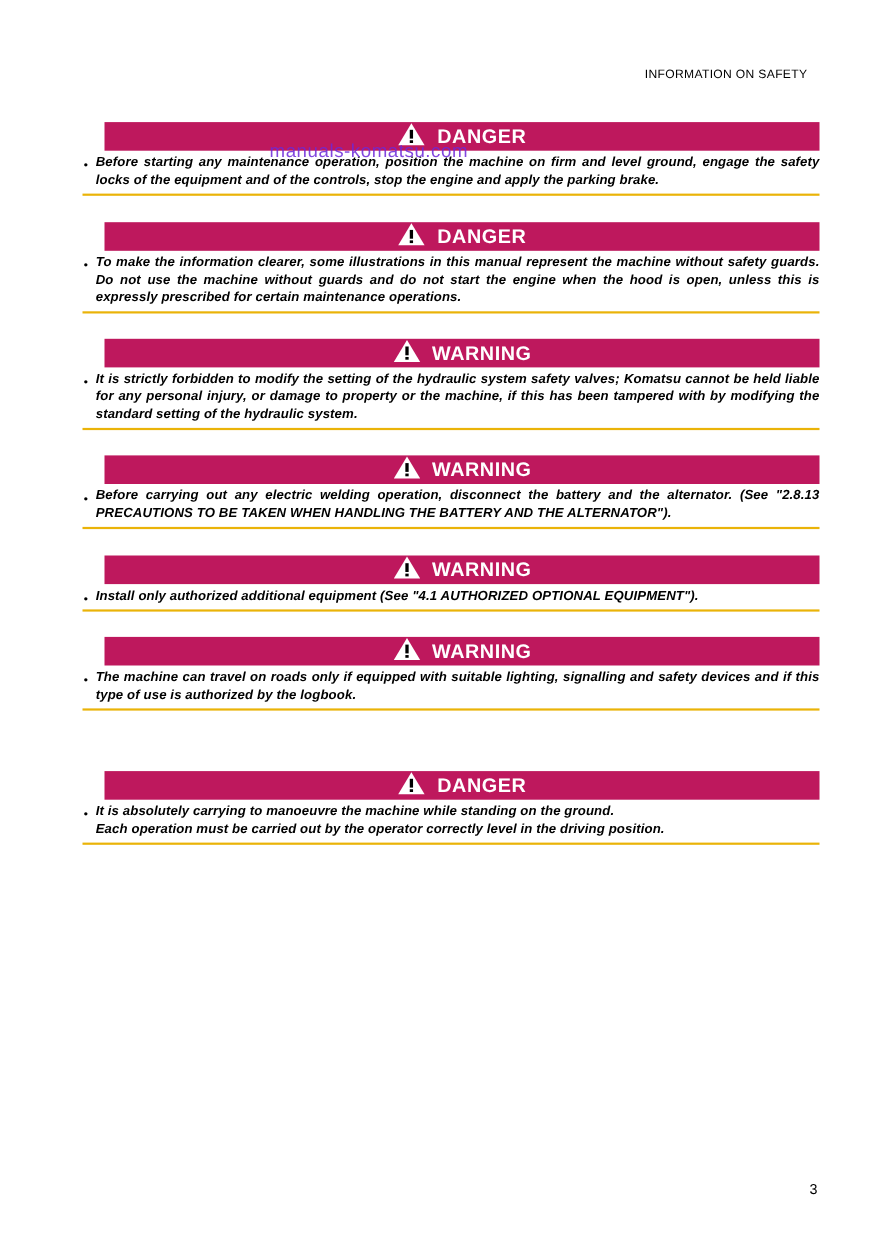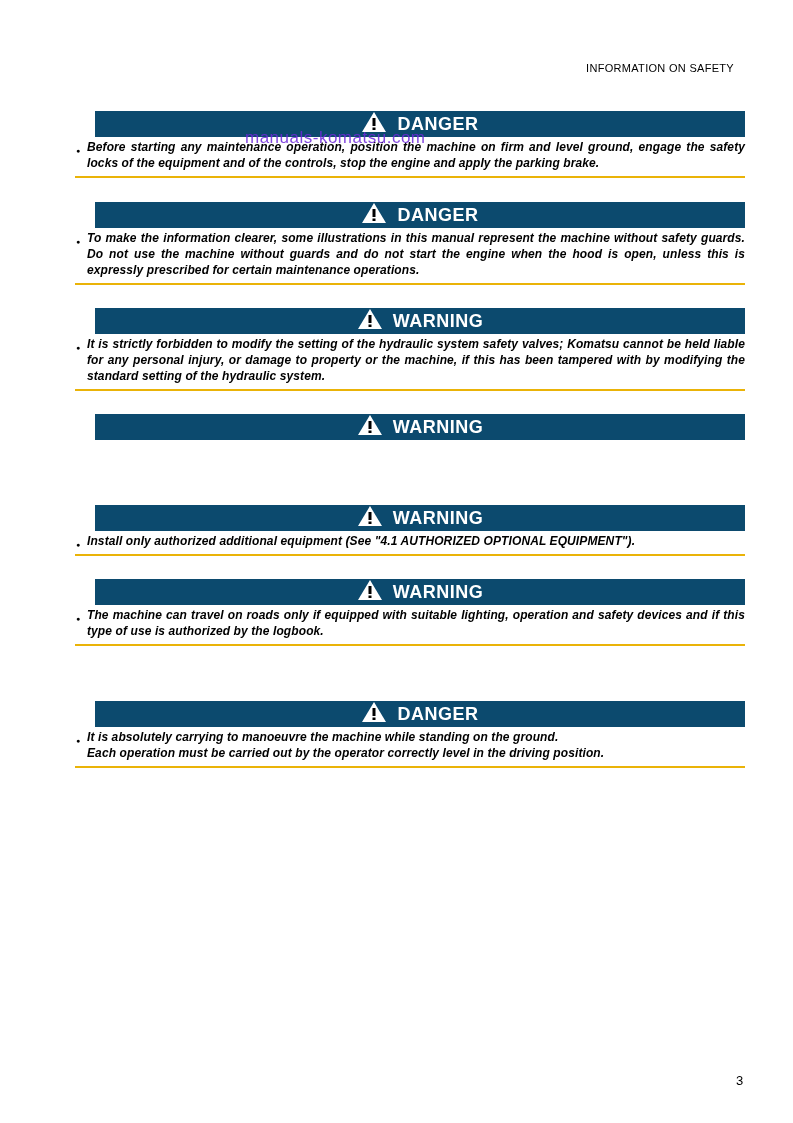--- a/index.html
+++ b/index.html
@@ -2,21 +2,21 @@
 <html><head>
 <meta charset="utf-8">
 <style>
   html, body { margin:0; padding:0; background:#fff; }
   body { width:793px; height:1123px; position:relative; overflow:hidden;
          font-family:"Liberation Sans", sans-serif; color:#000; }
   .header { position:absolute; top:62px; right:59px; font-size:11px; letter-spacing:0.3px; }
   .watermark { position:absolute; top:128px; left:245px; font-size:17px; color:#6d28d9;
                opacity:0.85; letter-spacing:0.5px; pointer-events:none; }
   .block { position:absolute; left:75px; width:670px; }
-  .banner { background:#0c4a6e; color:#fff; height:26px; display:flex; align-items:center;
+  .banner { background:#be185d; color:#fff; height:26px; display:flex; align-items:center;
             justify-content:center; font-weight:bold; font-size:18px; letter-spacing:0.5px;margin-left:20px; }
   .banner svg { width:26px; height:22px; margin-right:10px; }
   .body { font-size:12px; font-weight:bold; line-height:16px; padding:2px 0 5px 12px;
           position:relative; text-align:justify; border-bottom:2px solid #eab308; letter-spacing:0.1px;font-style:italic; }
   .body .bullet { position:absolute; left:1px; top:2px; font-size:11px; }
   .body p { margin:0; }
   .pagenum { position:absolute; top:1073px; left:736px; font-size:13px; }
 </style>
 </head>
 <body>
@@ -68,20 +68,24 @@
     </div>
     <div class="block" style="top: 414px;">
       <div class="banner">
         <span><svg viewBox="0 0 26 22">
             <polygon points="13,1 25,21 1,21" fill="#fff"></polygon>
             <rect x="11.5" y="7" width="3" height="8" fill="#000"></rect>
             <rect x="11.5" y="16.5" width="3" height="2.5" fill="#000"></rect>
           </svg></span>
         <span>WARNING</span>
       </div>
+      <div class="body">
+        <span class="bullet" style="font-size: 7px; top: 6px;">●</span>
+        <p>Before carrying out any electric welding operation, disconnect the battery and the alternator. (See "2.8.13 PRECAUTIONS TO BE TAKEN WHEN HANDLING THE BATTERY AND THE ALTERNATOR").</p>
+      </div>
     </div>
     <div class="block" style="top: 505px;">
       <div class="banner">
         <span><svg viewBox="0 0 26 22">
             <polygon points="13,1 25,21 1,21" fill="#fff"></polygon>
             <rect x="11.5" y="7" width="3" height="8" fill="#000"></rect>
             <rect x="11.5" y="16.5" width="3" height="2.5" fill="#000"></rect>
           </svg></span>
         <span>WARNING</span>
       </div>
@@ -94,21 +98,21 @@
       <div class="banner">
         <span><svg viewBox="0 0 26 22">
             <polygon points="13,1 25,21 1,21" fill="#fff"></polygon>
             <rect x="11.5" y="7" width="3" height="8" fill="#000"></rect>
             <rect x="11.5" y="16.5" width="3" height="2.5" fill="#000"></rect>
           </svg></span>
         <span>WARNING</span>
       </div>
       <div class="body">
         <span class="bullet" style="font-size: 7px; top: 6px;">●</span>
-        <p>The machine can travel on roads only if equipped with suitable lighting, operation and safety devices and if this type of use is authorized by the logbook.</p>
+        <p>The machine can travel on roads only if equipped with suitable lighting, signalling and safety devices and if this type of use is authorized by the logbook.</p>
       </div>
     </div>
     <div class="block" style="top: 701px;">
       <div class="banner">
         <span><svg viewBox="0 0 26 22">
             <polygon points="13,1 25,21 1,21" fill="#fff"></polygon>
             <rect x="11.5" y="7" width="3" height="8" fill="#000"></rect>
             <rect x="11.5" y="16.5" width="3" height="2.5" fill="#000"></rect>
           </svg></span>
         <span>DANGER</span>

